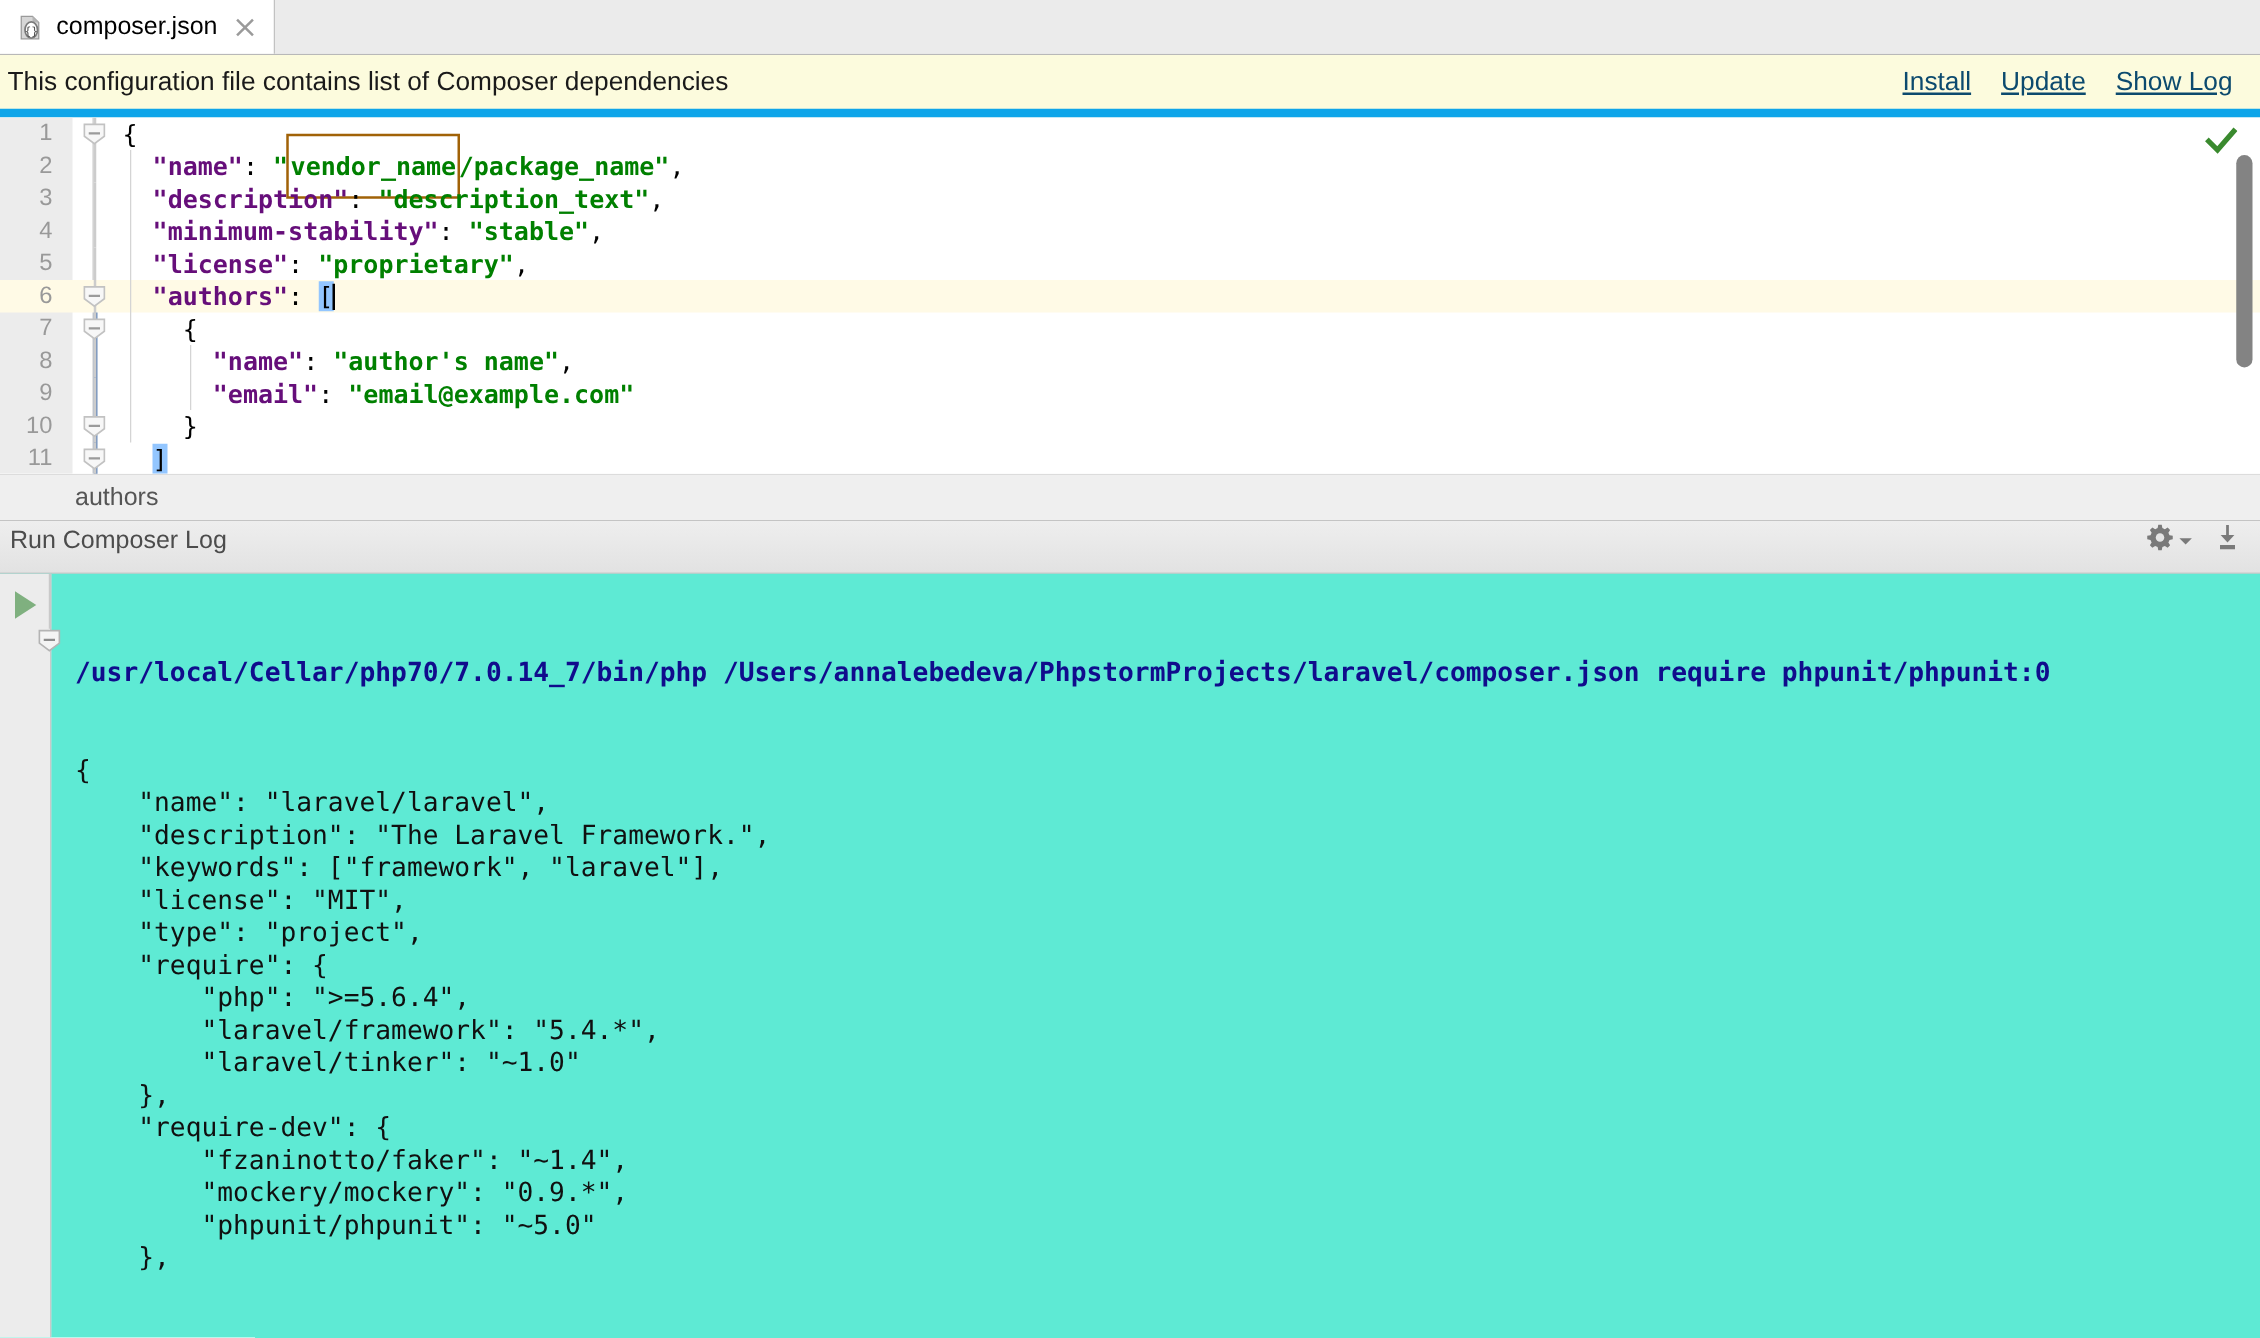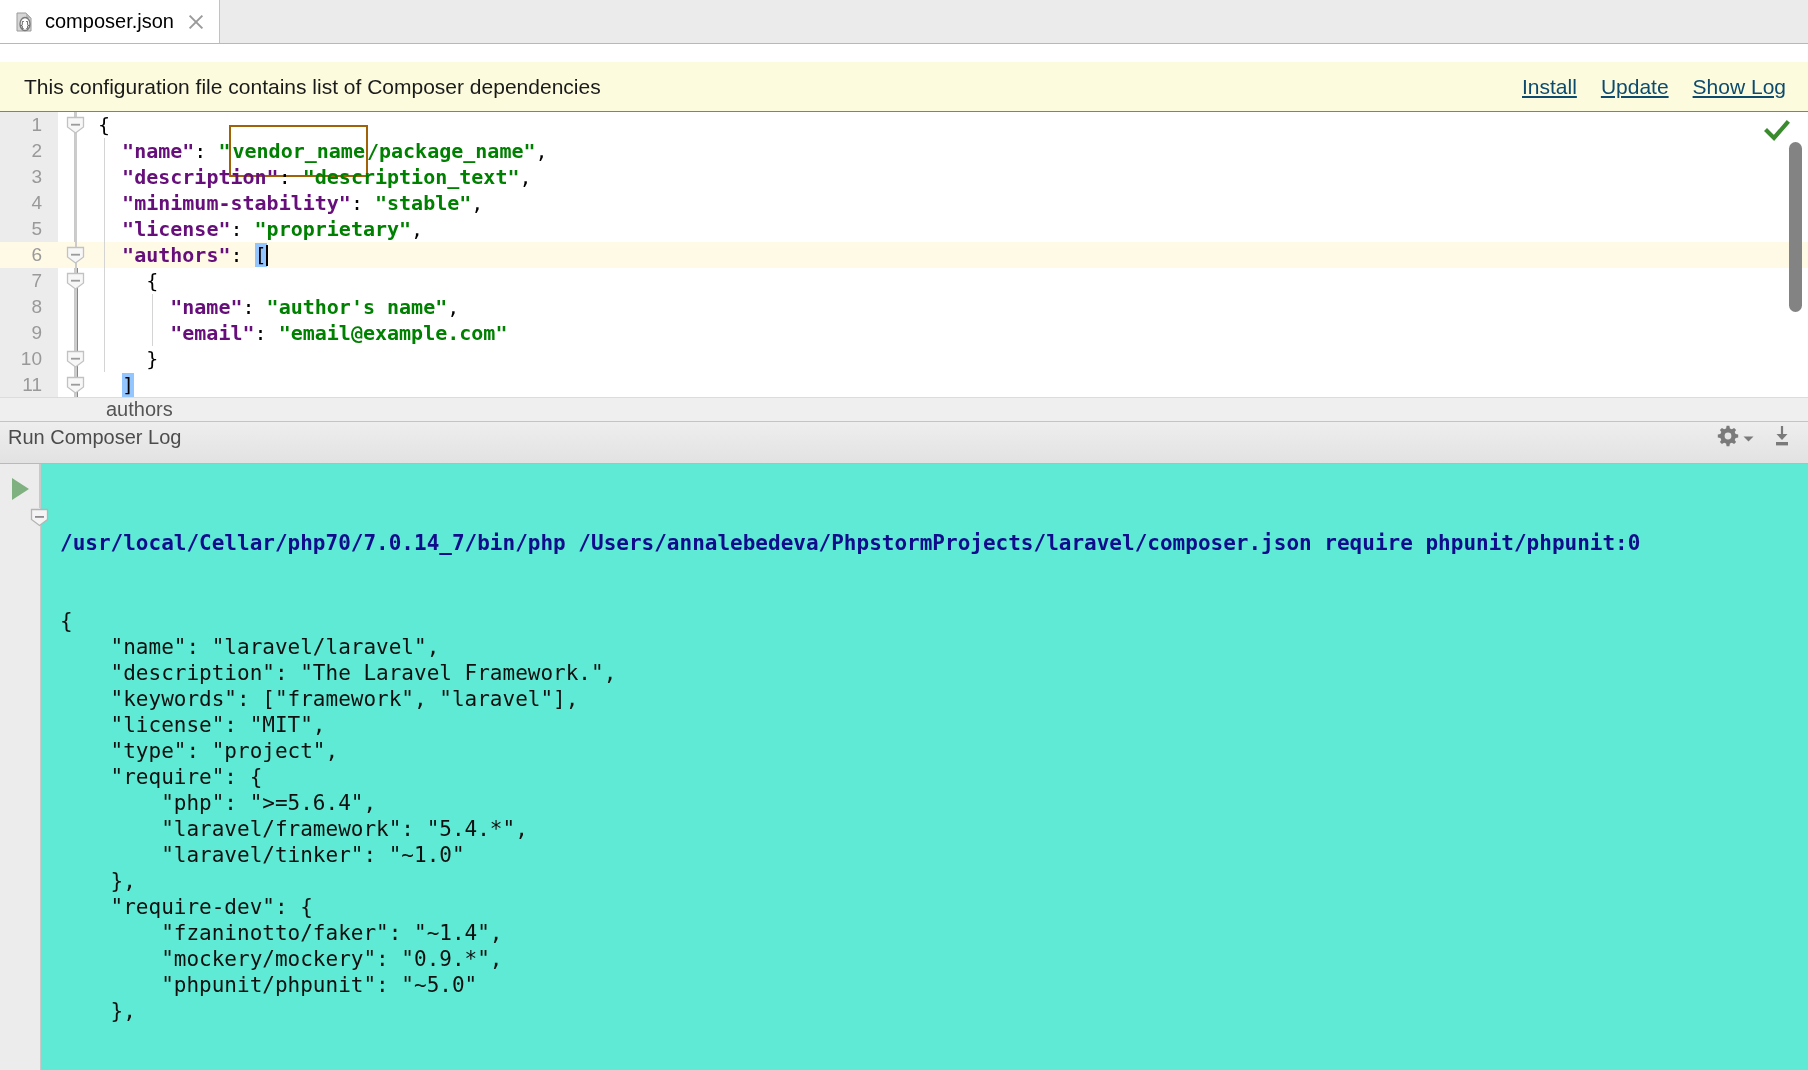--- a/index.html
+++ b/index.html
@@ -46,24 +46,23 @@
     background: #9a9a9a;
   }
   .tab-close::before { transform: rotate(45deg); }
   .tab-close::after  { transform: rotate(-45deg); }
   .tabstrip-rest { flex: 1 1 auto; background: #ebebeb; }
 
   
   .notif {
     height: 50px;
     background: #fcfbdd;
-    border-bottom: 1px solid #0ea5e9;
+    border-bottom: 7px solid #0ea5e9;
     display: flex; align-items: center;
-    padding: 0 22px 0 24px;
-    margin-top: 18px;
+    padding: 0 22px 0 6px;
   }
   .notif-text { font-size: 21px; color: #1a1a1a; white-space: nowrap; }
   .notif-links { margin-left: auto; display: flex; gap: 24px; }
   .notif-link {
     font-size: 21px; color: #0c4a6e;
     text-decoration: underline;
     white-space: nowrap; cursor: pointer;
   }
 
   
@@ -149,26 +148,26 @@
     width: 26px; height: 26px;
   }
   .ed-scrollbar {
     position: absolute; right: 6px; top: 30px;
     width: 13px; height: 170px;
     background: #838383; border-radius: 7px;
   }
 
   
   .breadcrumb {
-    height: 25px;
+    height: 38px;
     background: #efefef;
     border-top: 1px solid #dcdcdc;
     border-bottom: 1px solid #c4c4c4;
     display: flex; align-items: center;
-    padding-left: 106px;
+    padding-left: 60px;
   }
   .breadcrumb-item { font-size: 20px; color: #555555; }
 
   
   .twin-header {
     height: 42px;
     background: linear-gradient(#eeeeee, #e2e2e2);
     border-bottom: 1px solid #b9b9b9;
     display: flex; align-items: center;
     padding: 0 14px 10px 8px;

